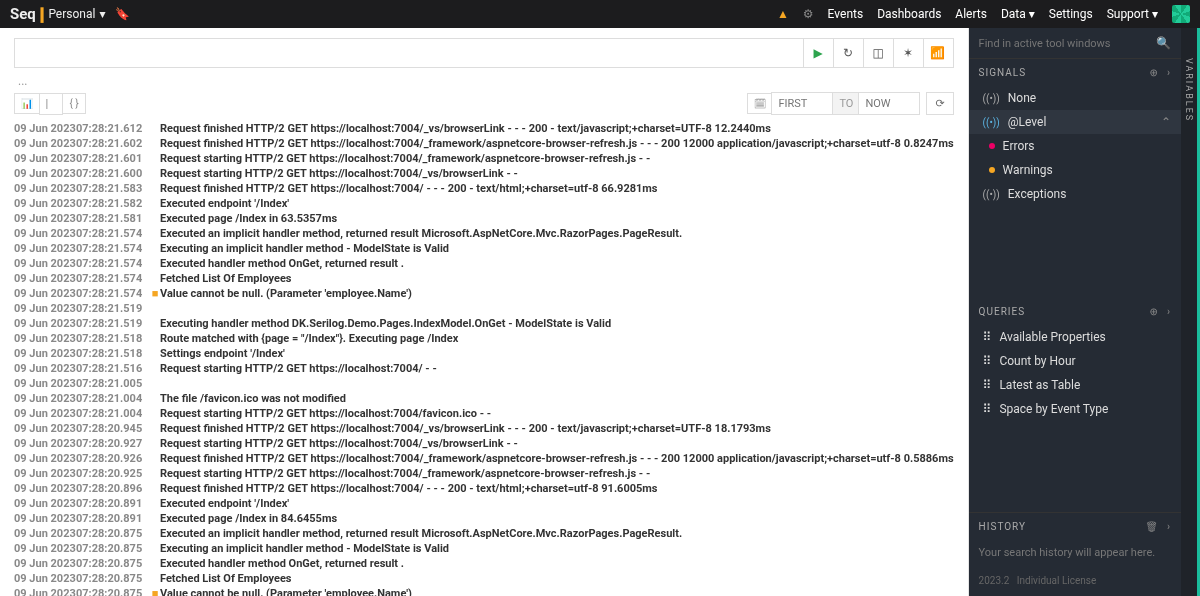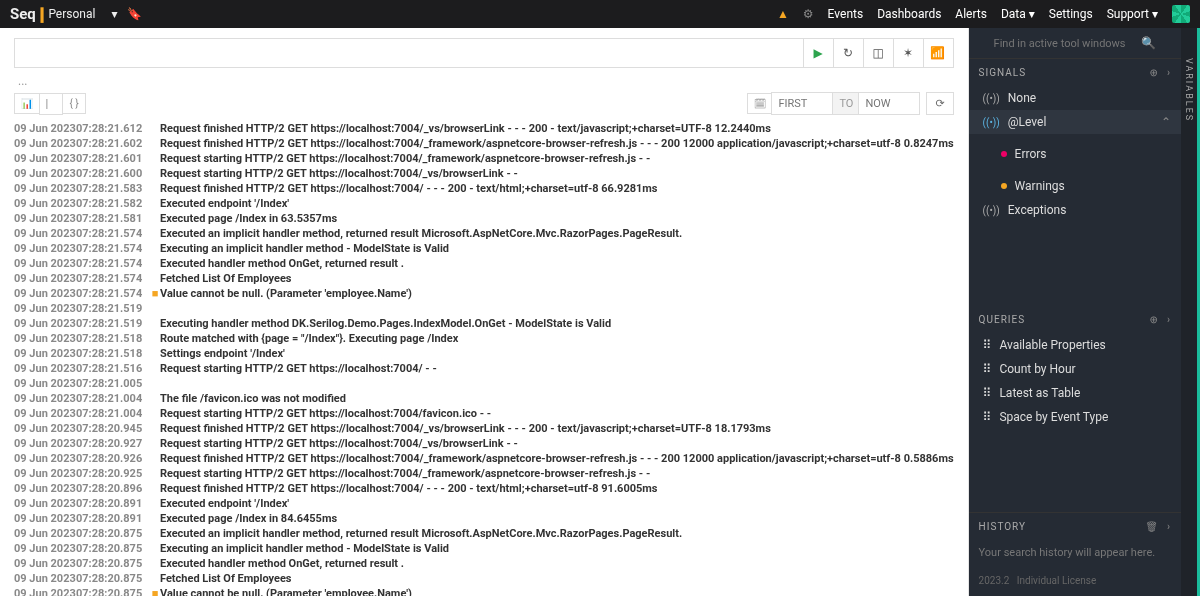--- a/index.html
+++ b/index.html
@@ -2,21 +2,21 @@
 <html><head>
 <meta charset="utf-8">
 <style>
 * { margin: 0; padding: 0; box-sizing: border-box; font-family: -apple-system, BlinkMacSystemFont, "Segoe UI", Roboto, sans-serif; }
 body { background: #fff; width: 1200px; height: 596px; overflow: hidden; display: flex; flex-direction: column; }
 
 
 .navbar { background: #1c1c1e; color: #eee; height: 28px; display: flex; align-items: center; padding: 0 10px; font-size: 12px; }
 .brand { font-weight: 700; font-size: 15px; display: flex; align-items: center; }
 .brand-accent { color: #f5a623; }
-.ws-dd { display: flex; align-items: center; cursor: pointer; gap: 16px; }
+.ws-dd { display: flex; align-items: center; cursor: pointer; gap: 4px; }
 .nav-right { margin-left: auto; display: flex; align-items: center; gap: 14px; }
 .nav-right .link { cursor: pointer; color: #fff; }
 .warn-icon { color: #f5a623; }
 .avatar { width: 18px; height: 18px; background: repeating-conic-gradient(#1a7 0 36deg,#2c9 36deg 72deg); border-radius: 2px; }
 
 
 .main { flex: 1; display: flex; overflow: hidden; }
 .left { flex: 1; display: flex; flex-direction: column; border-right: 1px solid #e5e5e5; }
 .right { width: 235px; background: #252b34; color: #ddd; display: flex; flex-direction: column; font-size: 12px; }
 .right-teal { width: 3px; background: #1abc9c; }
@@ -42,29 +42,29 @@
 
 .events { flex: 1; overflow-y: auto; padding: 0 14px 8px 14px; }
 .erow { display: flex; font-size: 11px; color: #555; line-height: 14px; padding-top: 1px; font-weight: bold;}
 .e-date { width: 62px; color: #888; }
 .e-time { width: 74px; color: #888; }
 .e-dot { width: 10px; text-align: center; }
 .e-dot.w { color: #f5a623; }
 .e-msg { flex: 1; color: #333; white-space: nowrap; overflow: hidden; text-overflow: ellipsis; }
 
 
-.r-search { padding: 8px 25px; display: flex; align-items: center; color: #888; border-bottom: 1px solid #333; }
+.r-search { padding: 8px 10px; display: flex; align-items: center; color: #888; border-bottom: 1px solid #333; }
 .r-search input { background: transparent; border: none; color: #ccc; font-size: 11px; flex:1; outline:none; }
 .r-head { padding: 8px 10px; font-size: 10px; letter-spacing: 1px; color: #aaa; display: flex; align-items: center; }
 .r-head .hicons { margin-left: auto; display: flex; gap: 8px; color: #888; cursor: pointer; }
 .r-item { padding: 5px 10px 5px 14px; display: flex; align-items: center; gap: 8px; font-size: 12px; cursor: pointer; }
 .r-item.sel { background: #2f3640; }
 .r-sigicon { font-size: 10px; color: #aaa; }
 .r-sigicon.blue { color: #5bb3e0; }
-.sig-sub { padding-left: 32px; margin-top: 8px; }
+.sig-sub { padding-left: 20px; }
 .dot-red { display:inline-block; width:6px; height:6px; background:#e06; border-radius:50%; }
 .dot-orange { display:inline-block; width:6px; height:6px; background:#f5a623; border-radius:50%; }
 .r-flex { flex: 1; }
 .r-history { border-top: 1px solid #333; }
 .r-hint { color: #777; padding: 6px 10px; font-size: 11px; }
 .r-footer { margin-top: auto; padding: 10px; font-size: 10px; color: #666; }
 </style>
 </head>
 <body>
 

